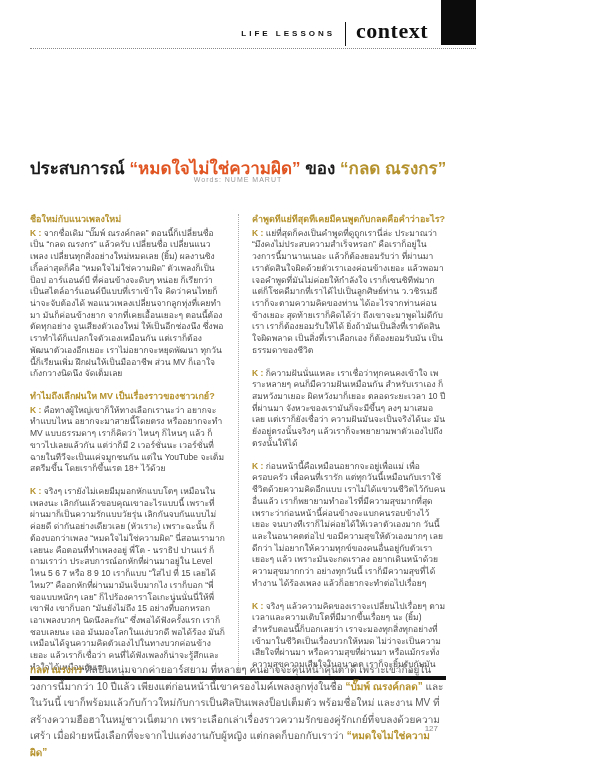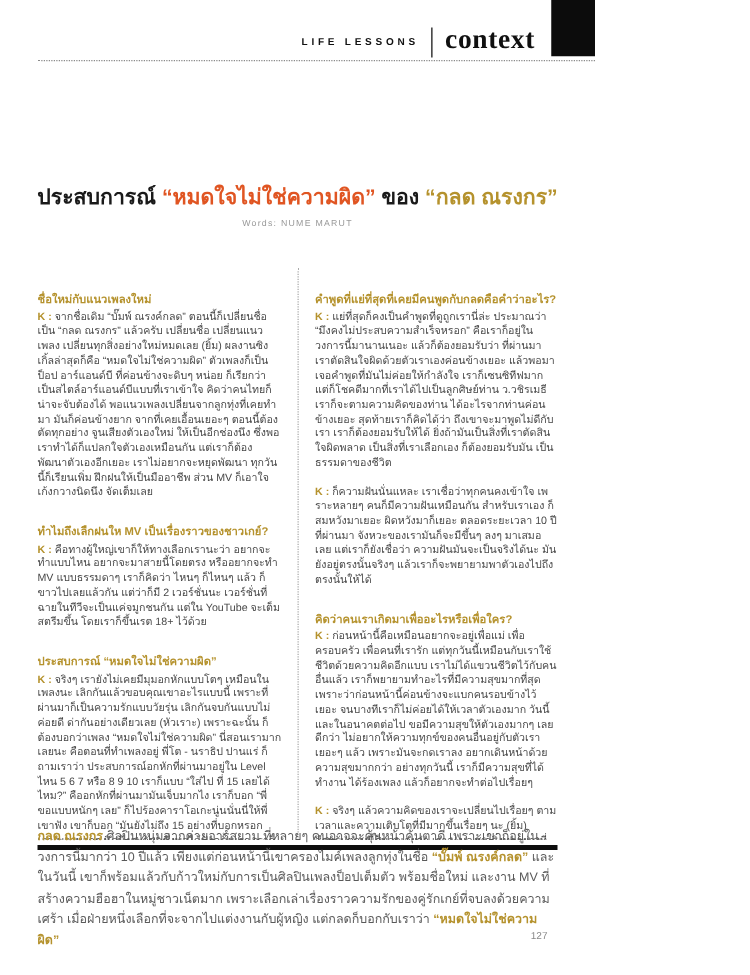--- a/index.html
+++ b/index.html
@@ -18,45 +18,45 @@
            font-size:22px; color:#101010; letter-spacing:0.5px; padding-bottom:2px;margin-top:20px; }
   .corner-block { position:absolute; top:0; right:0; width:35px; height:45px; background:#0c0c0c; }
   .header-rule { position:absolute; top:48px; left:30px; right:0;
                  border-top:1px dotted #8a8a8a; }
 
   
   .headline-wrap { position:absolute; top:78px; left:0; right:0; text-align:center; }
   .headline { display:inline-block; font-weight:bold; font-size:56px; line-height:1;
               color:#0e0e0e; letter-spacing:1px; transform:scaleX(0.78);
               transform-origin:center; white-space:nowrap; }
-  .subhead { position:absolute; top:143px; left:0; right:0; text-align:center;
+  .subhead { position:absolute; top:154px; left:0; right:0; text-align:center;
              font-size:17px; font-weight:bold; color:#1a1a1a; white-space:nowrap; }
   .accent-orange { color:#e05522; }
   .accent-gold { color:#b5922d; }
   .credit { position:absolute; top:176px; left:0; right:0; text-align:center;
             font-size:7px; letter-spacing:1px; color:#999; }
 
   
   .columns { position:absolute; top:214px; left:30px; right:30px; height:458px;
              display:flex; overflow:hidden; }
   .col { width:50%; }
   .col-left { padding-right:13px; }
   .col-right { border-left:1px dotted #aaa; padding-left:13px; }
   .qa { margin-bottom:11px; }
-  .q { color:#b5922d; font-weight:bold; font-size:9px; line-height:1.3; margin-bottom:2px;margin-top:20px; }
+  .q { color:#b5922d; font-weight:bold; font-size:9px; line-height:1.3; margin-bottom:2px; }
   .a { font-size:8.5px; line-height:1.38; color:#474747; }
   .k { color:#b5922d; font-weight:bold; }
 
   
   .footer-rule { position:absolute; top:676px; left:30px; right:30px; height:4px; background:#0e0e0e; }
   .bio { position:absolute; top:662px; left:30px; right:30px;
          font-size:10px; line-height:1.65; color:#5a5a5a; }
   .bio-name { color:#b5922d; font-weight:bold; }
   .bio-gold { color:#b5922d; font-weight:bold; }
-  .page-number { position:absolute; top:724px; right:38px; font-size:8px; color:#888;margin-top:20px; }
+  .page-number { position:absolute; top:724px; right:38px; font-size:8px; color:#888; }
 </style>
 </head>
 <body>
 
 <div class="page">
 
   <div class="masthead">
     <div class="masthead-inner">
       <span class="section-label">LIFE LESSONS</span>
       <span class="mast-divider"></span>
@@ -78,34 +78,32 @@
     <div class="col col-left">
       <div class="qa">
         <div class="q">ชื่อใหม่กับแนวเพลงใหม่</div>
         <p class="a"><span class="k">K :</span> <span>จากชื่อเดิม “บั๊มพ์ ณรงค์กลด” ตอนนี้ก็เปลี่ยนชื่อเป็น “กลด ณรงกร” แล้วครับ เปลี่ยนชื่อ เปลี่ยนแนวเพลง เปลี่ยนทุกสิ่งอย่างใหม่หมดเลย (ยิ้ม) ผลงานซิงเกิ้ลล่าสุดก็คือ “หมดใจไม่ใช่ความผิด” ตัวเพลงก็เป็นป็อป อาร์แอนด์บี ที่ค่อนข้างจะดิบๆ หน่อย ก็เรียกว่าเป็นสไตล์อาร์แอนด์บีแบบที่เราเข้าใจ คิดว่าคนไทยก็น่าจะจับต้องได้ พอแนวเพลงเปลี่ยนจากลูกทุ่งที่เคยทำมา มันก็ค่อนข้างยาก จากที่เคยเอื้อนเยอะๆ ตอนนี้ต้องตัดทุกอย่าง จูนเสียงตัวเองใหม่ ให้เป็นอีกช่องนึง ซึ่งพอเราทำได้ก็แปลกใจตัวเองเหมือนกัน แต่เราก็ต้องพัฒนาตัวเองอีกเยอะ เราไม่อยากจะหยุดพัฒนา ทุกวันนี้ก็เรียนเพิ่ม ฝึกฝนให้เป็นมืออาชีพ ส่วน MV ก็เอาใจเก้งกวางนิดนึง จัดเต็มเลย</span></p>
       </div>
       <div class="qa">
         <div class="q">ทำไมถึงเลืกฝนให MV เป็นเรื่องราวของชาวเกย์?</div>
         <p class="a"><span class="k">K :</span> <span>คือทางผู้ใหญ่เขาก็ให้ทางเลือกเรานะว่า อยากจะทำแบบไหน อยากจะมาสายนี้โดยตรง หรืออยากจะทำ MV แบบธรรมดาๆ เราก็คิดว่า ไหนๆ ก็ไหนๆ แล้ว ก็ขาวไปเลยแล้วกัน แต่ว่าก็มี 2 เวอร์ชั่นนะ เวอร์ชั่นที่ฉายในทีวีจะเป็นแค่จมูกชนกัน แต่ใน YouTube จะเต็มสตรีมขึ้น โดยเราก็ขึ้นเรต 18+ ไว้ด้วย</span></p>
       </div>
       <div class="qa">
-        <div class="q">ประสบการณ์ “หมดใจไม่ใช่ความผิด”</div>
         <p class="a"><span class="k">K :</span> <span>จริงๆ เรายังไม่เคยมีมุมอกหักแบบโตๆ เหมือนในเพลงนะ เลิกกันแล้วขอบคุณเขาอะไรแบบนี้ เพราะที่ผ่านมาก็เป็นความรักแบบวัยรุ่น เลิกกันจบกันแบบไม่ค่อยดี ด่ากันอย่างเดียวเลย (หัวเราะ) เพราะฉะนั้น ก็ต้องบอกว่าเพลง “หมดใจไม่ใช่ความผิด” นี่สอนเรามากเลยนะ คือตอนที่ทำเพลงอยู่ พี่โต - นราธิป ปานแร่ ก็ถามเราว่า ประสบการณ์อกหักที่ผ่านมาอยู่ใน Level ไหน 5 6 7 หรือ 8 9 10 เราก็แบบ “ใส่ไป ที่ 15 เลยได้ไหม?” คืออกหักที่ผ่านมามันเจ็บมากไง เราก็บอก “พี่ ขอแบบหนักๆ เลย” ก็ไปร้องคาราโอเกะนู่นนั่นนี่ให้พี่เขาฟัง เขาก็บอก “มันยังไม่ถึง 15 อย่างที่บอกหรอก เอาเพลงบวกๆ นิดนึงละกัน” ซึ่งพอได้ฟังครั้งแรก เราก็ชอบเลยนะ เออ มันมองโลกในแง่บวกดี พอได้ร้อง มันก็เหมือนได้จูนความคิดตัวเองไปในทางบวกค่อนข้างเยอะ แล้วเราก็เชื่อว่า คนที่ได้ฟังเพลงก็น่าจะรู้สึกและทำใจได้เหมือนกับเรา</span></p>
       </div>
     </div>
     <div class="col col-right">
       <div class="qa">
         <div class="q">คำพูดที่แย่ที่สุดที่เคยมีคนพูดกับกลดคือคำว่าอะไร?</div>
         <p class="a"><span class="k">K :</span> <span>แย่ที่สุดก็คงเป็นคำพูดที่ดูถูกเรานี่ล่ะ ประมาณว่า “มึงคงไม่ประสบความสำเร็จหรอก” คือเราก็อยู่ในวงการนี้มานานเนอะ แล้วก็ต้องยอมรับว่า ที่ผ่านมา เราตัดสินใจผิดด้วยตัวเราเองค่อนข้างเยอะ แล้วพอมาเจอคำพูดที่มันไม่ค่อยให้กำลังใจ เราก็เซนซิทีฟมาก แต่ก็โชคดีมากที่เราได้ไปเป็นลูกศิษย์ท่าน ว.วชิรเมธี เราก็จะตามความคิดของท่าน ได้อะไรจากท่านค่อนข้างเยอะ สุดท้ายเราก็คิดได้ว่า ถึงเขาจะมาพูดไม่ดีกับเรา เราก็ต้องยอมรับให้ได้ ยิ่งถ้ามันเป็นสิ่งที่เราตัดสินใจผิดพลาด เป็นสิ่งที่เราเลือกเอง ก็ต้องยอมรับมัน เป็นธรรมดาของชีวิต</span></p>
       </div>
       <div class="qa">
         <p class="a"><span class="k">K :</span> <span>ก็ความฝันนั่นแหละ เราเชื่อว่าทุกคนคงเข้าใจ เพราะหลายๆ คนก็มีความฝันเหมือนกัน สำหรับเราเอง ก็สมหวังมาเยอะ ผิดหวังมาก็เยอะ ตลอดระยะเวลา 10 ปีที่ผ่านมา จังหวะของเรามันก็จะมีขึ้นๆ ลงๆ มาเสมอเลย แต่เราก็ยังเชื่อว่า ความฝันมันจะเป็นจริงได้นะ มันยังอยู่ตรงนั้นจริงๆ แล้วเราก็จะพยายามพาตัวเองไปถึงตรงนั้นให้ได้</span></p>
       </div>
       <div class="qa">
-        <div class="q">คิดว่าคนเราเกิดมาเพื่ออะไรหรือเพื่อใคร?</div>
         <p class="a"><span class="k">K :</span> <span>ก่อนหน้านี้คือเหมือนอยากจะอยู่เพื่อแม่ เพื่อครอบครัว เพื่อคนที่เรารัก แต่ทุกวันนี้เหมือนกับเราใช้ชีวิตด้วยความคิดอีกแบบ เราไม่ได้แขวนชีวิตไว้กับคนอื่นแล้ว เราก็พยายามทำอะไรที่มีความสุขมากที่สุด เพราะว่าก่อนหน้านี้ค่อนข้างจะแบกคนรอบข้างไว้เยอะ จนบางทีเราก็ไม่ค่อยได้ให้เวลาตัวเองมาก วันนี้และในอนาคตต่อไป ขอมีความสุขให้ตัวเองมากๆ เลยดีกว่า ไม่อยากให้ความทุกข์ของคนอื่นอยู่กับตัวเราเยอะๆ แล้ว เพราะมันจะกดเราลง อยากเดินหน้าด้วยความสุขมากกว่า อย่างทุกวันนี้ เราก็มีความสุขที่ได้ทำงาน ได้ร้องเพลง แล้วก็อยากจะทำต่อไปเรื่อยๆ</span></p>
       </div>
       <div class="qa">
         <p class="a"><span class="k">K :</span> <span>จริงๆ แล้วความคิดของเราจะเปลี่ยนไปเรื่อยๆ ตามเวลาและความเติบโตที่มีมากขึ้นเรื่อยๆ นะ (ยิ้ม) สำหรับตอนนี้ก็บอกเลยว่า เราจะมองทุกสิ่งทุกอย่างที่เข้ามาในชีวิตเป็นเรื่องบวกให้หมด ไม่ว่าจะเป็นความเสียใจที่ผ่านมา หรือความสุขที่ผ่านมา หรือแม้กระทั่งความสุขความเสียใจในอนาคต เราก็จะยิ้มรับกับมัน จะยิ้มรับกับทุกๆ อย่างที่เข้ามาในชีวิต จะไม่ตั้งป้อมอะไรแล้ว จะเปิดใจกับทุกสิ่งทุกอย่าง ๑</span></p>
       </div>
     </div>
   </div>
 
   <div class="footer-rule"></div>
   <p class="bio">

